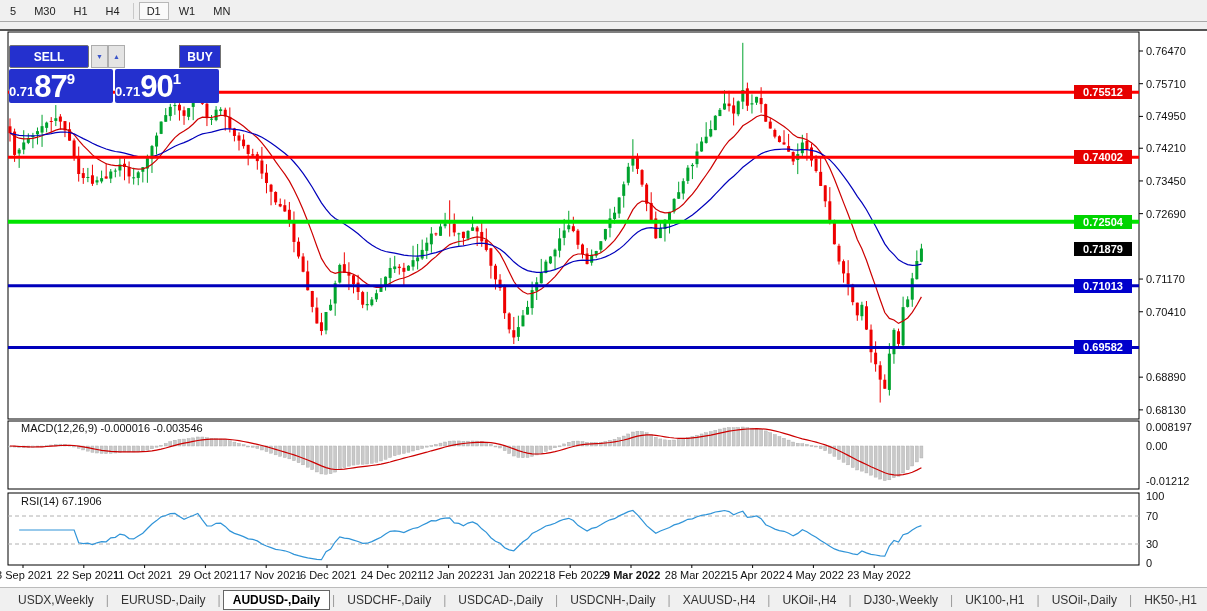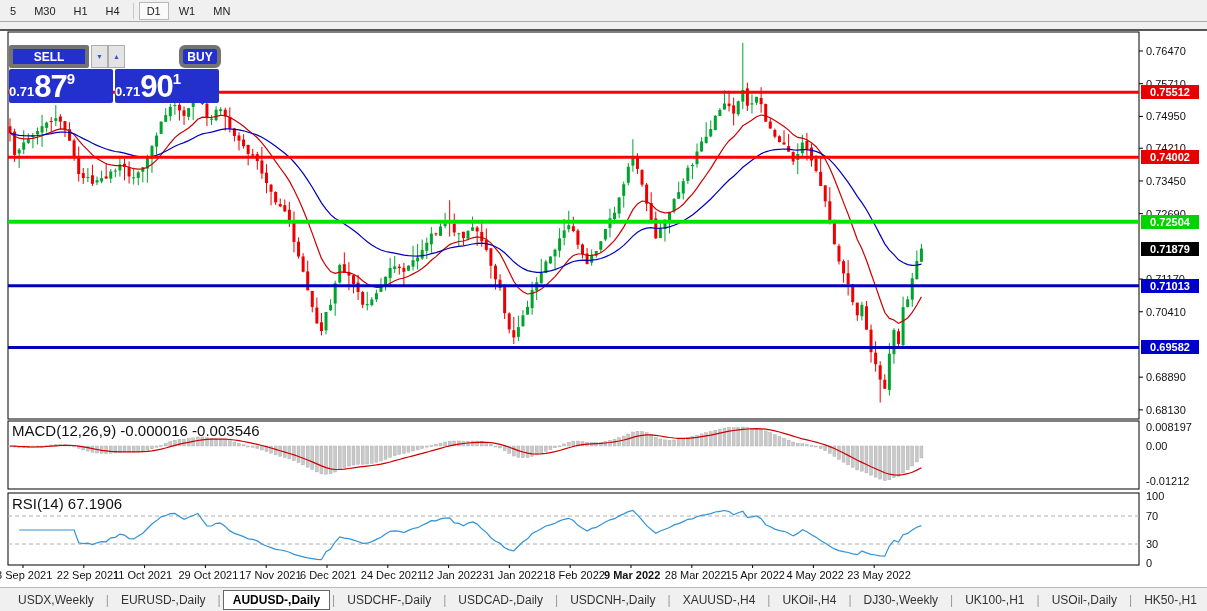--- a/index.html
+++ b/index.html
@@ -24,45 +24,45 @@
   #title-line { position:absolute; left:14px; top:3px; font-size:11px; font-weight:bold;
                 color:#111; letter-spacing:0; }
   #title-line .tri { font-size:8px; margin-right:5px; }
   #title-line span.v { margin-left:6px; }
 
   
   #trade-panel { position:absolute; left:9px; top:14px; width:212px; height:58px; }
   #tp-row1 { display:flex; height:23px; }
   .tp-btn { background:#2430ce; color:#fff; font-size:12px; font-weight:bold;
             display:flex; align-items:center; justify-content:center;
-            border:4px solid #737373; cursor:pointer; }
+            border:1px solid #737373; cursor:pointer; }
   #sell-btn { width:80px; border-radius:2px; }
-  #buy-btn  { width:42px; border-radius:6px; margin-left:6px; }
+  #buy-btn  { width:42px; border-radius:0; margin-left:6px; }
   #vol-group { display:flex; flex:1; margin-left:2px; }
   .vol-arrow { width:17px; background:#e4e4e4; border:1px solid #adadad; color:#3a55c9;
                font-size:7px; display:flex; align-items:center; justify-content:center;
                cursor:pointer; }
   #vol-field { flex:1; border:1px solid #adadad; border-left:none; border-right:none;
                font-size:13px; text-align:right; padding-right:4px;
                font-family:"Liberation Sans",sans-serif; color:#111; }
   #tp-prices { display:flex; margin-top:1px; height:34px; }
   .px-box { background:#2430ce; color:#fff; display:flex; align-items:flex-end;
             justify-content:flex-start; border-radius:2px; cursor:pointer;
             padding-bottom:1px; }
   #sell-box { width:104px; }
   #buy-box  { width:104px; margin-left:2px; }
   .px-small { font-size:13px; font-weight:bold; margin-bottom:3px; }
   .px-big   { font-size:31px; font-weight:bold; line-height:30px; letter-spacing:-1px; }
   .px-sup   { font-size:15px; font-weight:bold; align-self:flex-start; margin-top:1px; }
 
-  .pane-label { position:absolute; font-size:15px; color:#111; }
+  .pane-label { position:absolute; font-size:11px; color:#111;margin-left:9px; }
 
   
   .ax-tick { position:absolute; left:1146px; font-size:11px; color:#111; }
-  .ax-badge { position:absolute; left:1141px; width:58px; height:14px; font-size:11px;
+  .ax-badge { position:absolute; left:1074px; width:58px; height:14px; font-size:11px;
               font-weight:bold; color:#fff; text-align:center; line-height:14px; }
   .sc-tick { position:absolute; left:1146px; font-size:11px; color:#111; }
 
   .date-label { position:absolute; top:538px; font-size:11px; color:#111; white-space:nowrap; }
 
   
   #tabbar { position:absolute; left:0; top:587px; width:1207px; height:24px;
             background:#f0f0f0; border-top:1px solid #bbb;
             display:flex; align-items:center; padding-left:8px; }
   .tab { font-size:12px; color:#333; padding:2px 10px; white-space:nowrap; cursor:pointer; }

